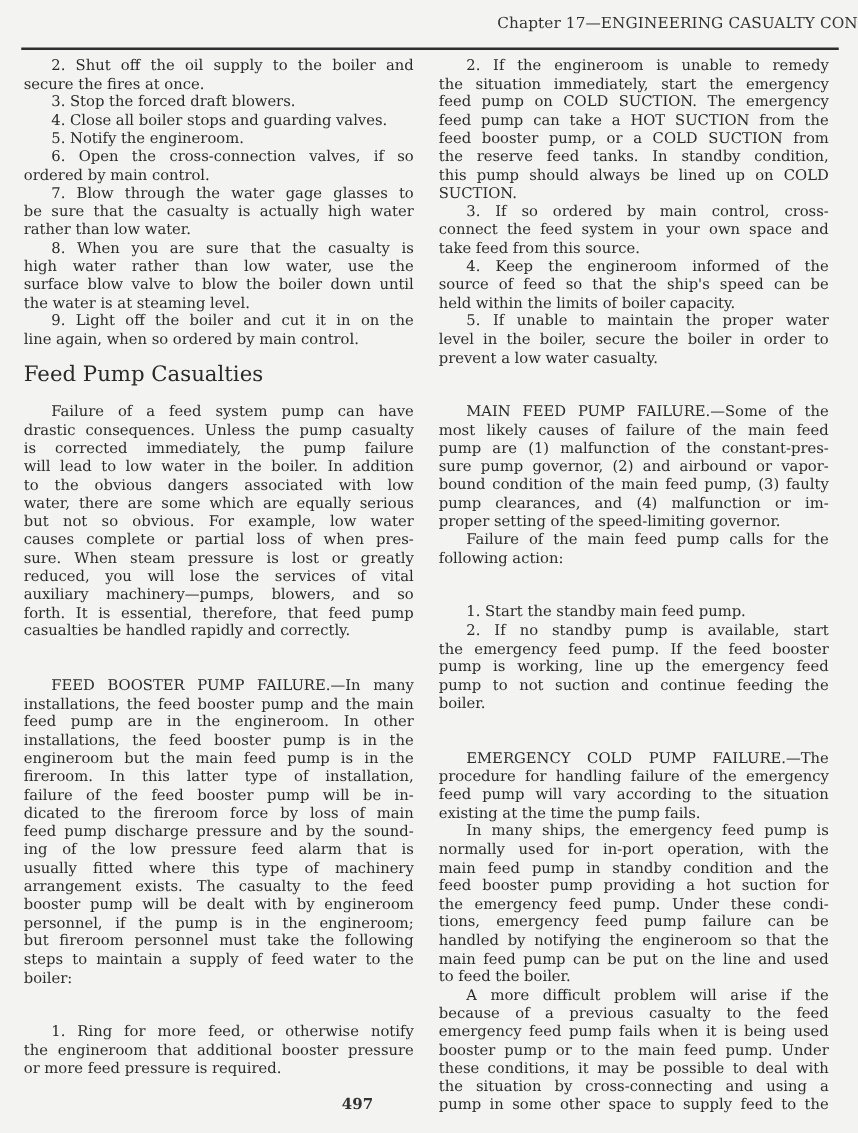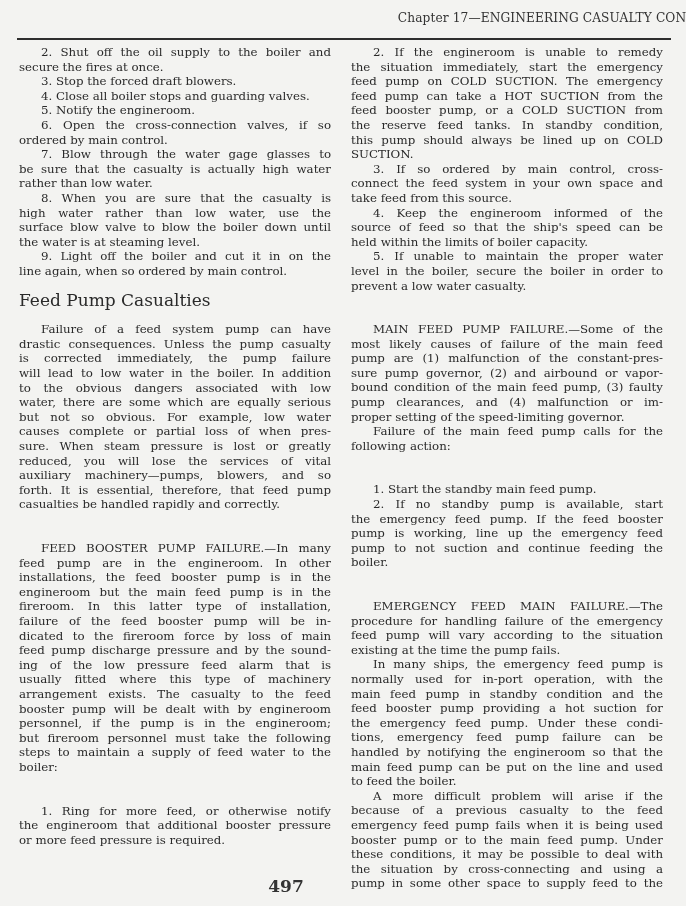--- a/index.html
+++ b/index.html
@@ -30,21 +30,21 @@
     display: block; white-space: nowrap; text-align: justify;
     text-align-last: justify; height: 14.6px; overflow: visible;
   }
   .line.last { text-align-last: left; }
   .line.indent { padding-left: 22px; }
   .gap { height: 14.6px; }
   .gap2 { height: 29px; }
   .subhead { font-size: 17px; text-align-last: left; }
   .pagenum {
     position: absolute; left: 0; top: 876px; width: 572px;
-    text-align: center; font-size: 17px; font-weight: bold; color: #333;
+    text-align: center; font-size: 12px; font-weight: bold; color: #333;
   }
 </style>
 </head>
 <body>
 
 <div class="header">Chapter 17—ENGINEERING CASUALTY CONTROL</div>
 <div class="rule"></div>
 
 <div class="col left" id="col-left">
     <div>
@@ -95,20 +95,21 @@
       <span class="line">causes complete or partial loss of when pres-</span>
       <span class="line">sure. When steam pressure is lost or greatly</span>
       <span class="line">reduced, you will lose the services of vital</span>
       <span class="line">auxiliary machinery—pumps, blowers, and so</span>
       <span class="line">forth. It is essential, therefore, that feed pump</span>
       <span class="line last">casualties be handled rapidly and correctly.</span>
     </div>
     <div class="gap2"></div>
     <div>
       <span class="line indent">FEED BOOSTER PUMP FAILURE.—In many</span>
+      <span class="line">installations, the feed booster pump and the main</span>
       <span class="line">feed pump are in the engineroom. In other</span>
       <span class="line">installations, the feed booster pump is in the</span>
       <span class="line">engineroom but the main feed pump is in the</span>
       <span class="line">fireroom. In this latter type of installation,</span>
       <span class="line">failure of the feed booster pump will be in-</span>
       <span class="line">dicated to the fireroom force by loss of main</span>
       <span class="line">feed pump discharge pressure and by the sound-</span>
       <span class="line">ing of the low pressure feed alarm that is</span>
       <span class="line">usually fitted where this type of machinery</span>
       <span class="line">arrangement exists. The casualty to the feed</span>
@@ -171,21 +172,21 @@
     </div>
     <div>
       <span class="line indent">2. If no standby pump is available, start</span>
       <span class="line">the emergency feed pump. If the feed booster</span>
       <span class="line">pump is working, line up the emergency feed</span>
       <span class="line">pump to not suction and continue feeding the</span>
       <span class="line last">boiler.</span>
     </div>
     <div class="gap2"></div>
     <div>
-      <span class="line indent">EMERGENCY FEED MAIN FAILURE.—The</span>
+      <span class="line indent">EMERGENCY COLD PUMP FAILURE.—The</span>
       <span class="line">procedure for handling failure of the emergency</span>
       <span class="line">feed pump will vary according to the situation</span>
       <span class="line last">existing at the time the pump fails.</span>
     </div>
     <div>
       <span class="line indent">In many ships, the emergency feed pump is</span>
       <span class="line">normally used for in-port operation, with the</span>
       <span class="line">main feed pump in standby condition and the</span>
       <span class="line">feed booster pump providing a hot suction for</span>
       <span class="line">the emergency feed pump. Under these condi-</span>

